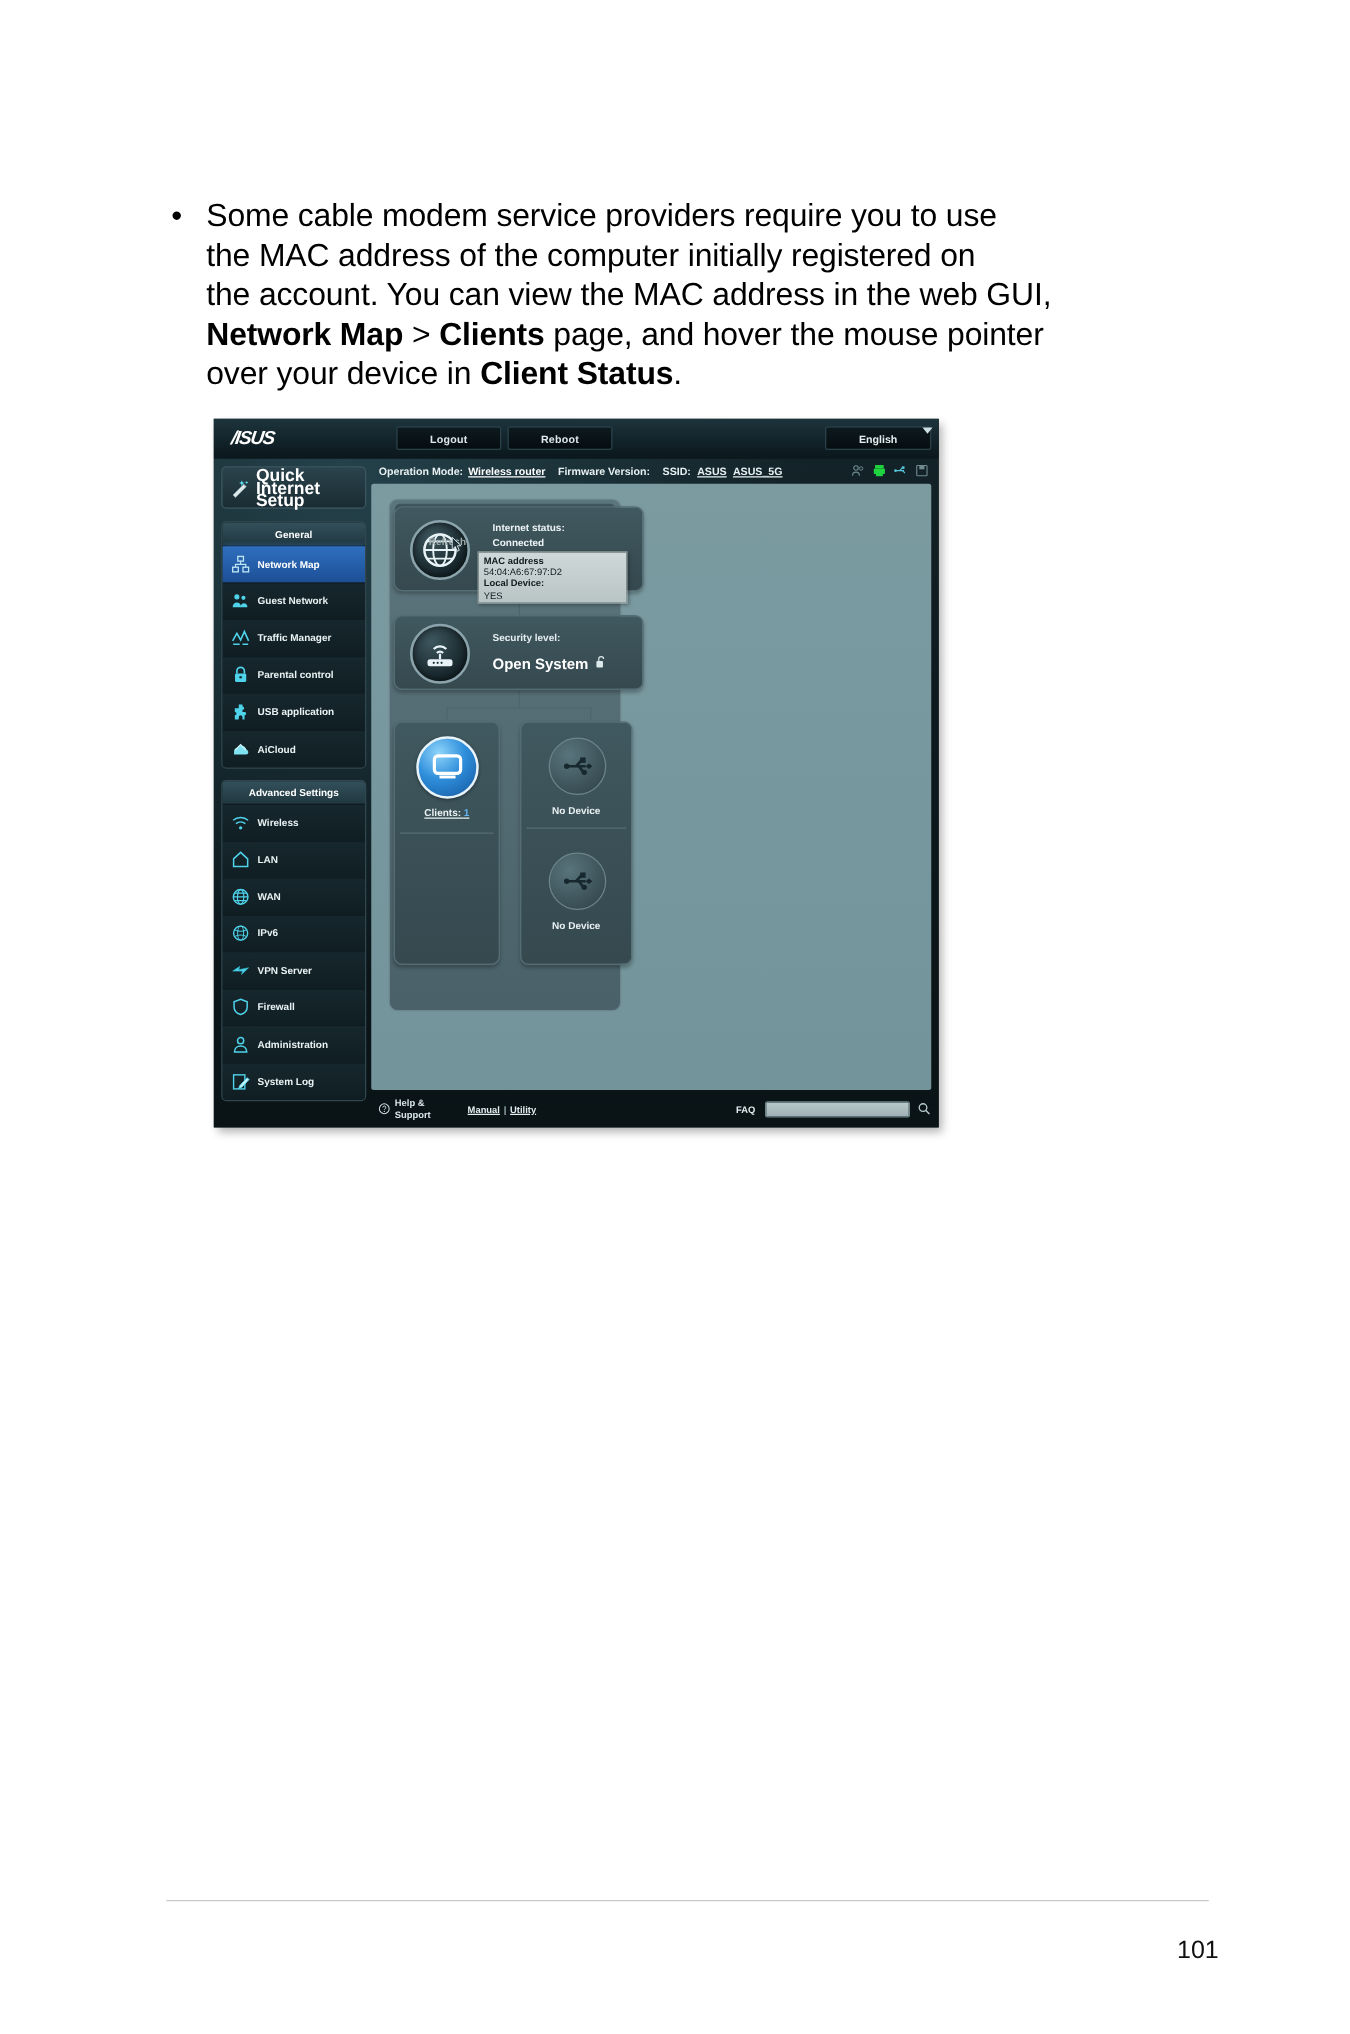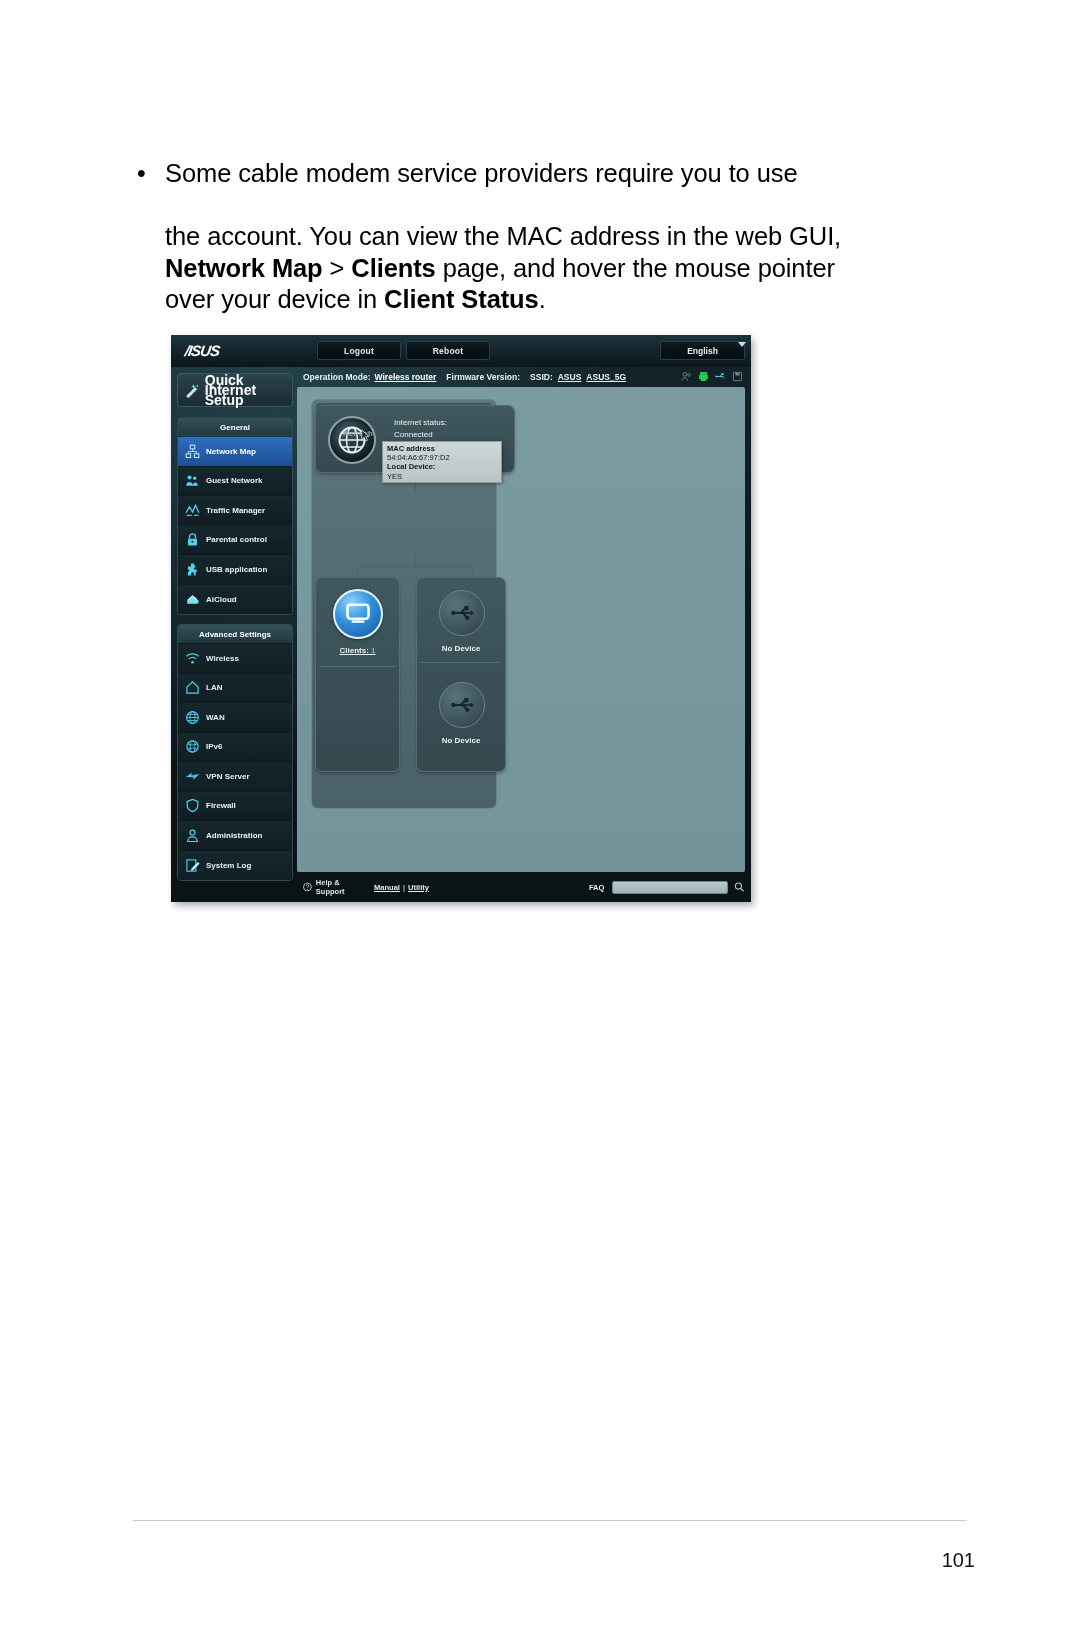--- a/index.html
+++ b/index.html
@@ -209,21 +209,21 @@
   .tt-refresh {
     position: absolute; left: 32px; top: 30px;
     font-size: 8px; font-weight: bold; color: #9fadad;
   }
   .cursor {
     position: absolute; left: 50px; top: 30px; width: 9px; height: 13px;
     z-index: 5;
   }
 
   .pinfo { position: absolute; left: 78px; top: 11px; color: #eef4f5; }
-  .pinfo div { font-size: 8px; line-height: 11.5px; font-weight: normal; }
+  .pinfo div { font-size: 8px; line-height: 11.5px; font-weight: bold; }
   .pinfo .ul { text-decoration: underline; }
   .sec-title { position: absolute; left: 78px; top: 13px; font-size: 8px; color: #e6eef0; font-weight: bold; }
   .sec-value { position: absolute; left: 78px; top: 31px; font-size: 12px; color: #ffffff; font-weight: bold; }
   .conn-line-v { position: absolute; background: #4d666d; width: 1px; }
   .conn-line-h { position: absolute; background: #4d666d; height: 1px; }
 
   .dev-label { position: absolute; width: 100%; text-align: center; font-size: 8px; color: #e9f1f2; font-weight: bold; }
   .dev-label .cnt { color: #62b8f5; }
   .usb-disc {
     border-radius: 50%;
@@ -268,21 +268,21 @@
   }
 </style>
 </head>
 <body>
 
 <div class="note-block">
   <div class="note-row">
     <div class="note-bullet">•</div>
     <div class="note-text">
       <span>Some cable modem service providers require you to use</span><br>
-      <br>
+      <span>the MAC address of the computer initially registered on</span><br>
       <span>the account. You can view the MAC address in the web GUI,</span><br>
       <b>Network Map</b><span> &gt; </span><b>Clients</b><span> page, and hover the mouse pointer</span><br>
       <span>over your device in </span><b>Client Status</b><span>.</span>
     </div>
   </div>
 </div>
 
 <div class="shot">
   <div class="shot-inner">
 
@@ -488,20 +488,41 @@
             <div>Internet status:</div>
             <div>Connected</div>
             <div>WAN IP: 192.168.39.149</div>
             <div>
               <span>DDNS:</span>
               <span class="ul">GO</span>
             </div>
           </div>
         </div>
 
+        <div class="panel p-security">
+          <div class="disc" style="position:absolute;left:12px;top:6px;width:48px;height:48px;">
+            <svg width="30" height="30" viewBox="0 0 24 24">
+              <path d="M8 9a5.5 5.5 0 0 1 8 0" fill="none" stroke="#e8f3f7" stroke-width="1.5"></path>
+              <path d="M10 11.5a2.8 2.8 0 0 1 4 0" fill="none" stroke="#e8f3f7" stroke-width="1.4"></path>
+              <path d="M12 12v3.5" stroke="#e8f3f7" stroke-width="1.4"></path>
+              <rect x="4" y="15.5" width="16" height="4.5" rx="1.6" fill="#e8f3f7"></rect>
+              <circle cx="8" cy="17.8" r="0.7" fill="#1a2e35"></circle>
+              <circle cx="10.5" cy="17.8" r="0.7" fill="#1a2e35"></circle>
+              <circle cx="13" cy="17.8" r="0.7" fill="#1a2e35"></circle>
+            </svg>
+          </div>
+          <div class="sec-title">Security level:</div>
+          <div class="sec-value">
+            <span>Open System</span>
+            <svg width="9" height="11" viewBox="0 0 12 14" style="vertical-align:top;margin-left:2px;">
+              <path d="M4 6V4a2.6 2.6 0 0 1 5.2 0" fill="none" stroke="#dce9ec" stroke-width="1.3"></path>
+              <rect x="1.5" y="6" width="7" height="7" rx="1" fill="#dce9ec"></rect>
+            </svg>
+          </div>
+        </div>
 
         <div class="panel p-clients">
           <div class="client-disc" style="position:absolute;left:17px;top:11px;width:50px;height:50px;">
             <svg width="28" height="28" viewBox="0 0 24 24">
               <rect x="3" y="4" width="18" height="12" rx="2.5" fill="none" stroke="#ffffff" stroke-width="2.2"></rect>
               <rect x="6.5" y="17.5" width="11" height="2" fill="#ffffff"></rect>
             </svg>
           </div>
           <div class="dev-label" style="top:68px;text-decoration:underline;">
             <span>Clients: </span><span class="cnt">1</span>

